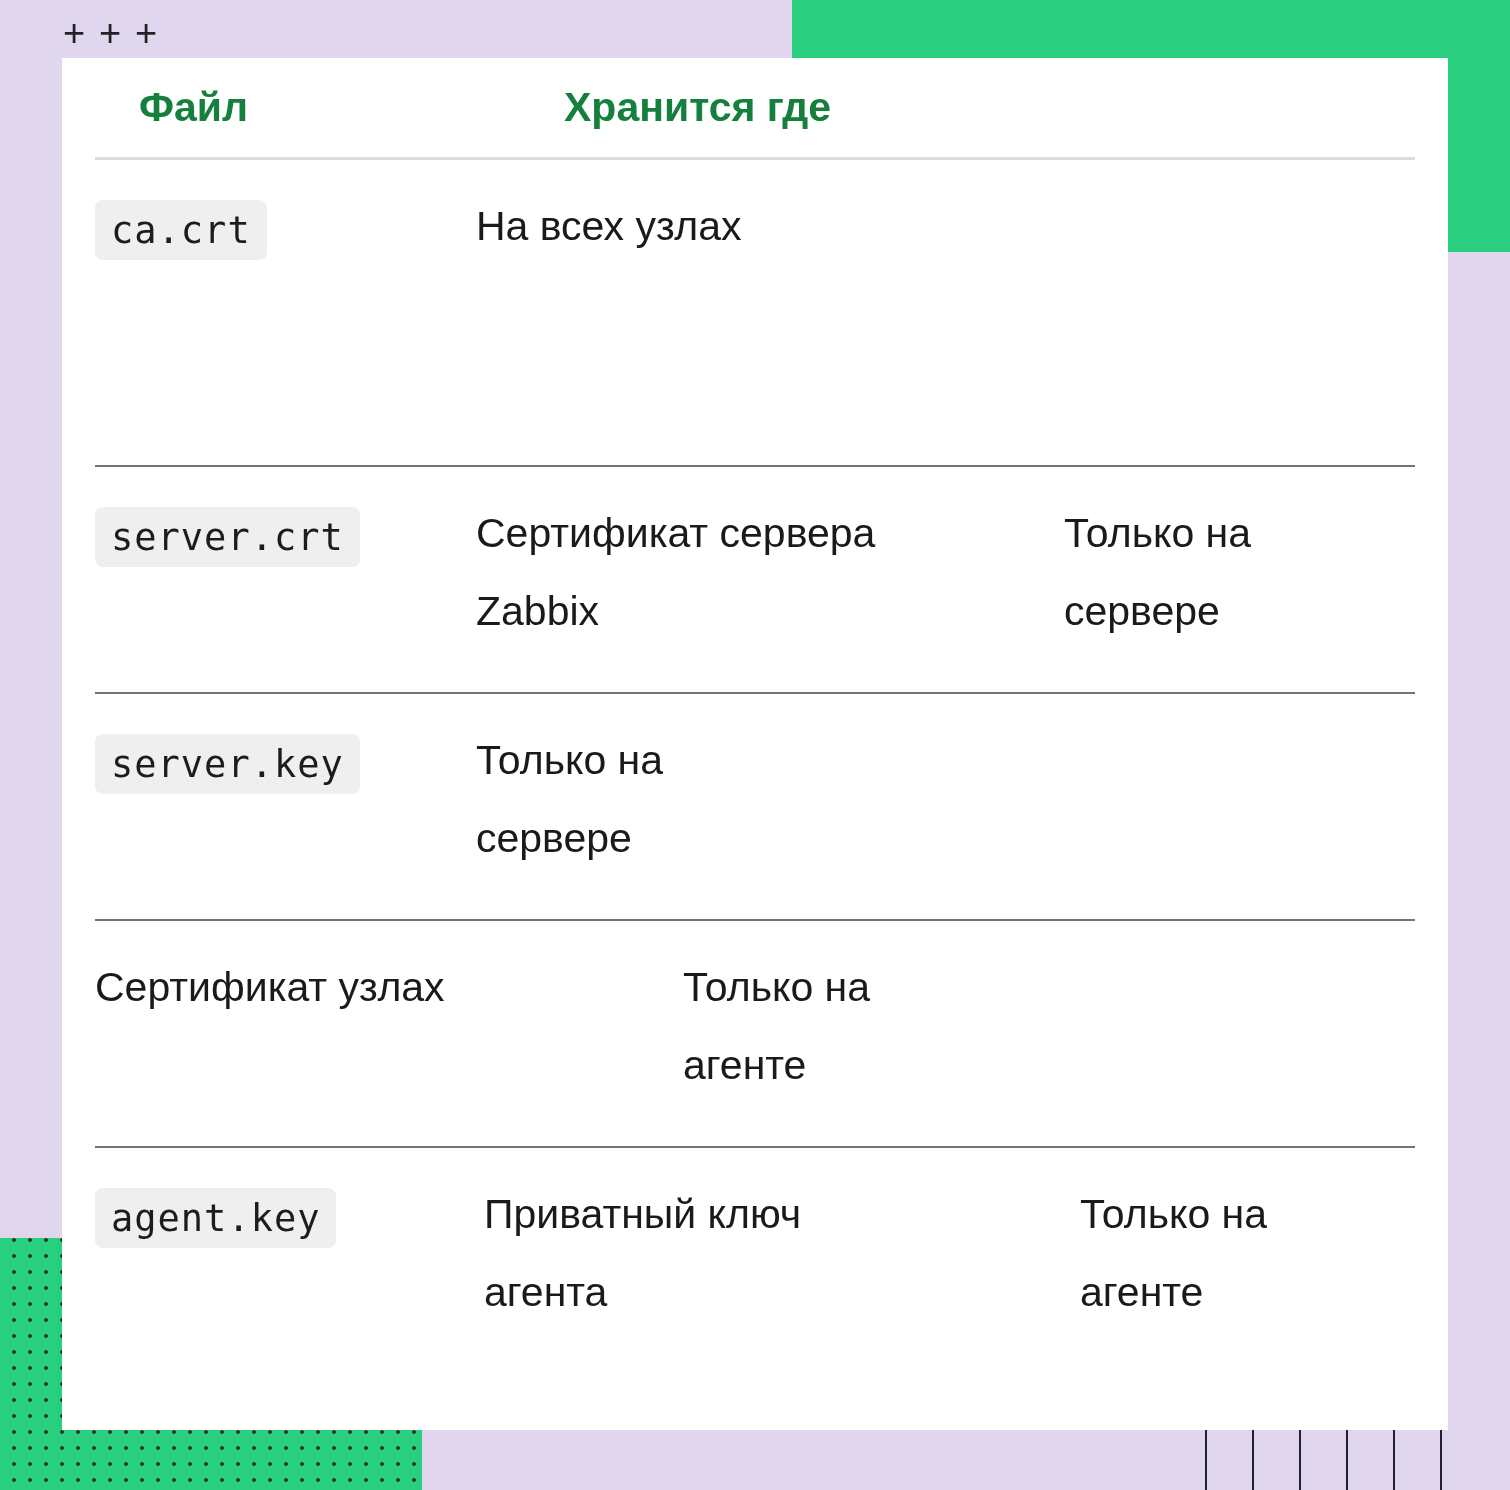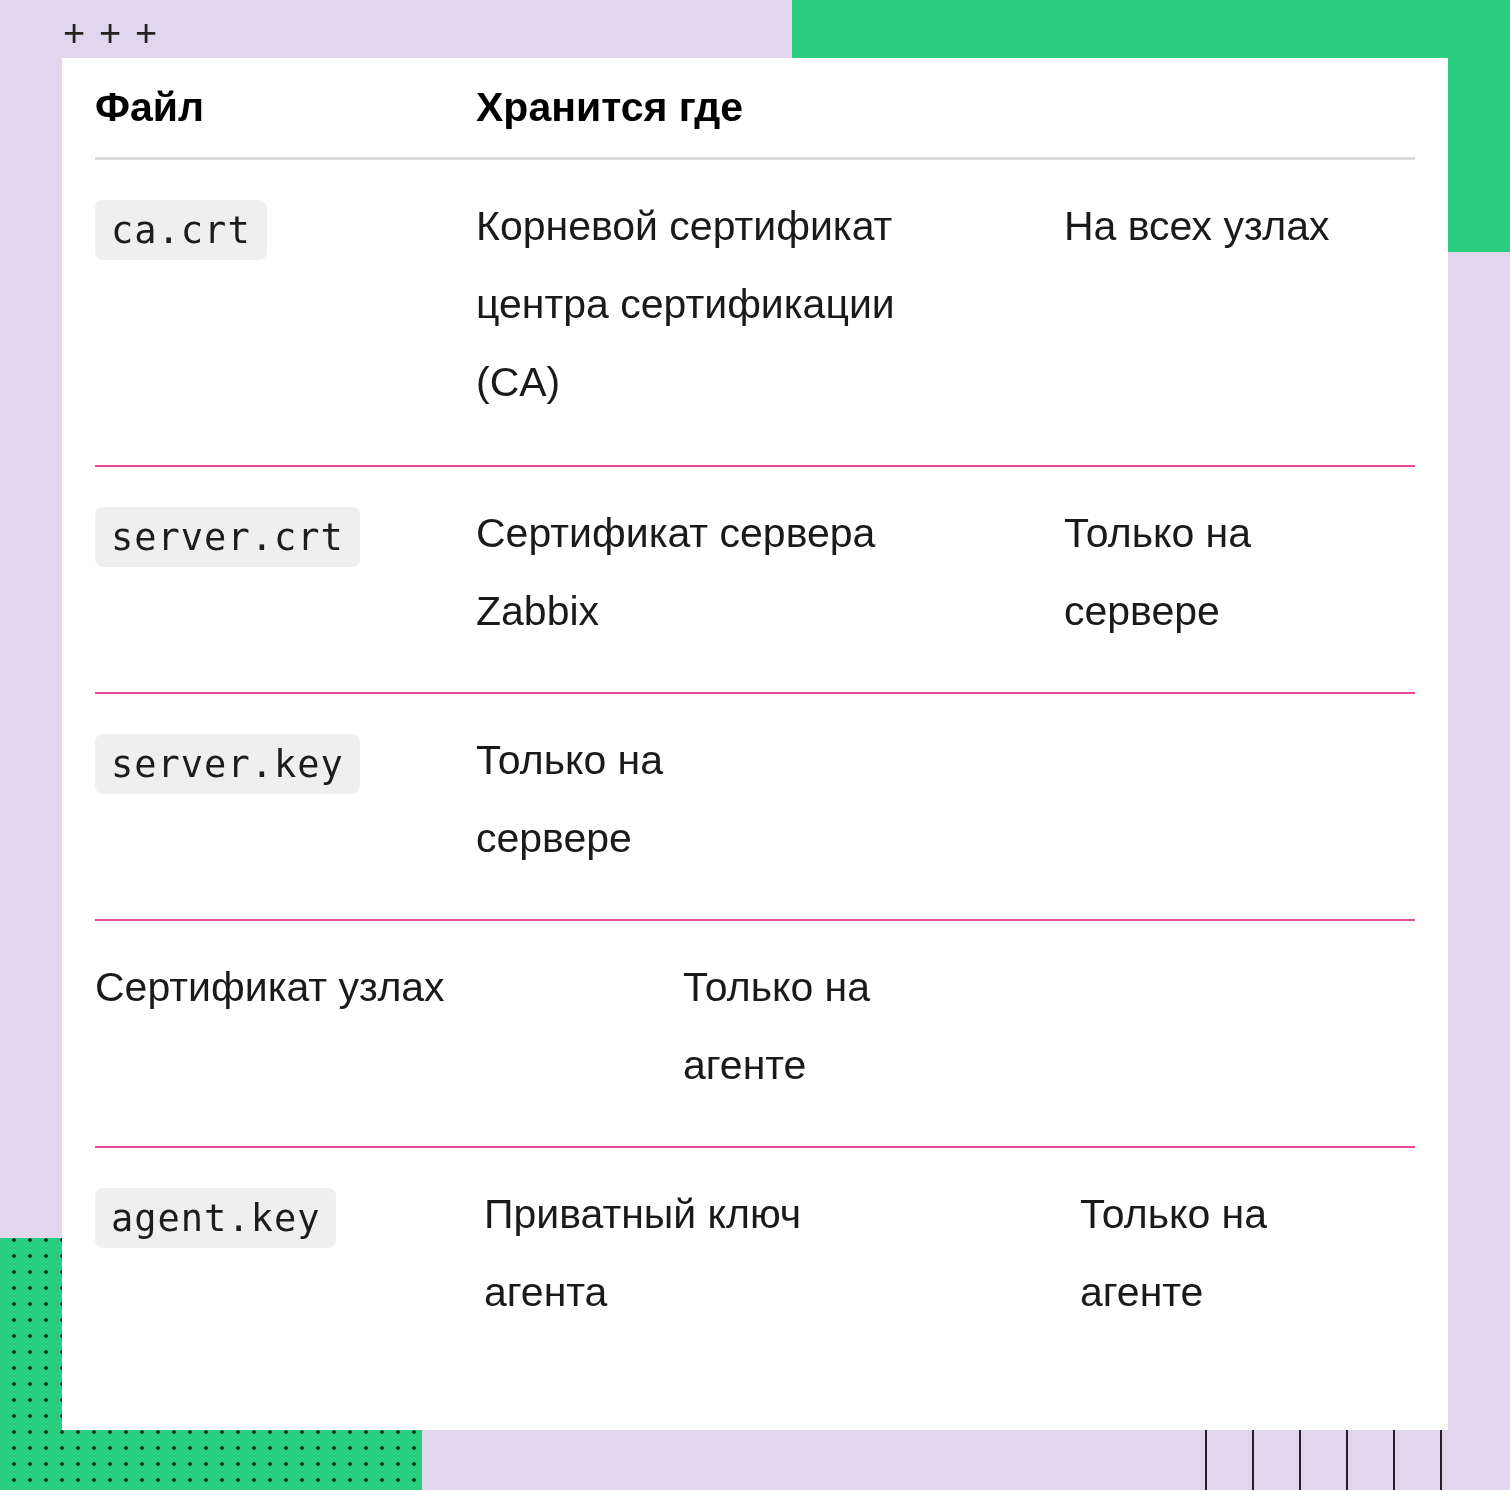--- a/index.html
+++ b/index.html
@@ -31,27 +31,27 @@
   .card {
     position:absolute; left:62px; top:58px; width:1386px; height:1372px;
     background:#ffffff;
   }
   .table { position:absolute; left:33px; top:0; width:1320px; }
   .head {
     display:flex; height:102px; align-items:center;
     border-bottom:3px solid #dcdcdc; box-sizing:border-box;
   }
   .th {
-    font-weight:bold; font-size:41px; color:#000000;
+    font-weight:bold; font-size:41px; color:#15803d;margin-left:44px;
   }
   .c1 { width:381px; flex:none; }
   .c2 { width:588px; flex:none; }
   .c3 { flex:1; }
   .row {
-    display:flex; border-bottom:2px solid #ec4899; box-sizing:border-box;
+    display:flex; border-bottom:2px solid #737373; box-sizing:border-box;
   }
   .row:last-child { border-bottom:none;gap:8px; }
   .row .c1, .row .c2, .row .c3 { padding-top:40px; }
   .code {
     display:inline-block; background:#efefef; border-radius:8px;
     padding:6px 16px 4px 16px; font-family:"DejaVu Sans Mono","Liberation Mono",monospace;
     font-size:37px; line-height:50px; color:#1c1c1c; letter-spacing:1px;
   }
   .td {
     font-size:41px; line-height:78px; color:#1a1a1a; margin-top:-13px;
@@ -81,23 +81,20 @@
 
 <div class="card">
   <div class="table">
     <div class="head">
       <div class="th c1">Файл</div>
       <div class="th c3">Хранится где</div>
     </div>
 
     <div class="row" style="height:307px">
       <div class="c1"><span class="code">ca.crt</span></div>
-      <div class="c2">
-          <div class="td" style="width:500px">Корневой сертификат центра сертификации (CA)</div>
-        </div>
       <div class="c3">
           <div class="td">На всех узлах</div>
         </div>
     </div>
 
     <div class="row" style="height:227px">
       <div class="c1"><span class="code">server.crt</span></div>
       <div class="c2">
           <div class="td" style="width:470px">Сертификат сервера Zabbix</div>
         </div>

